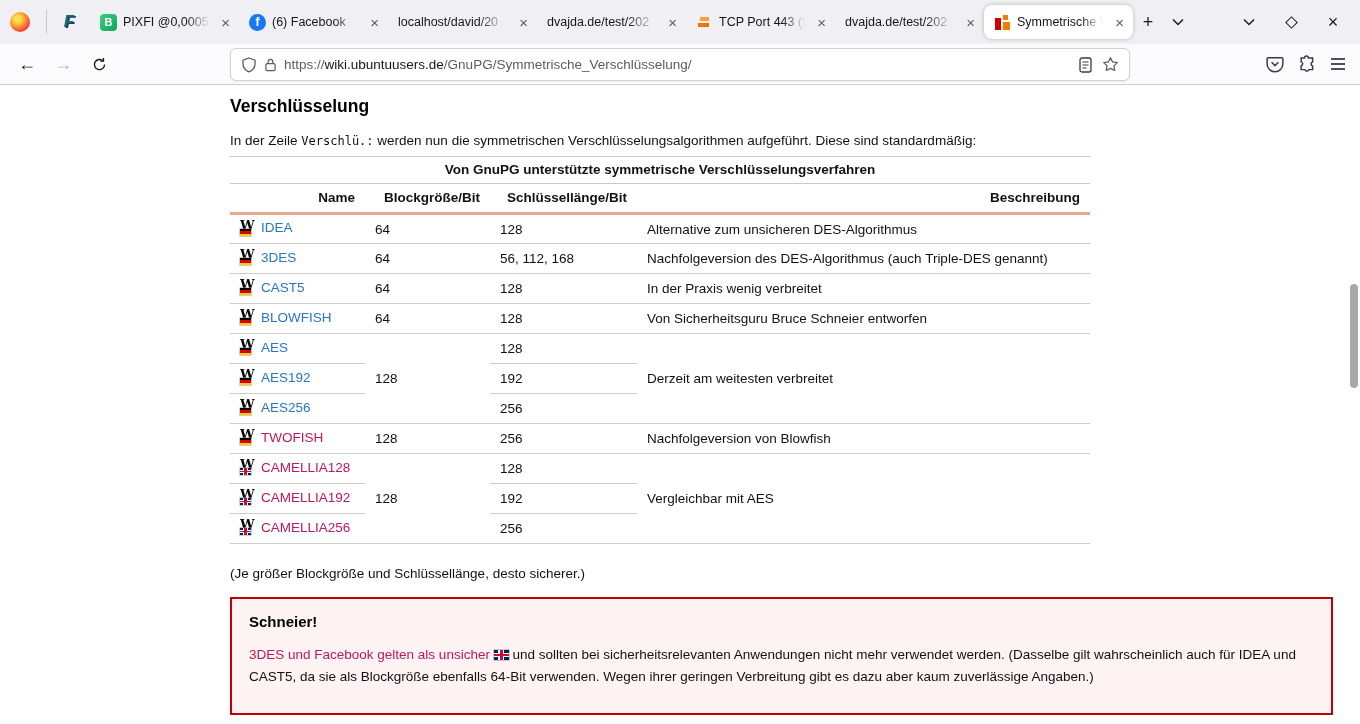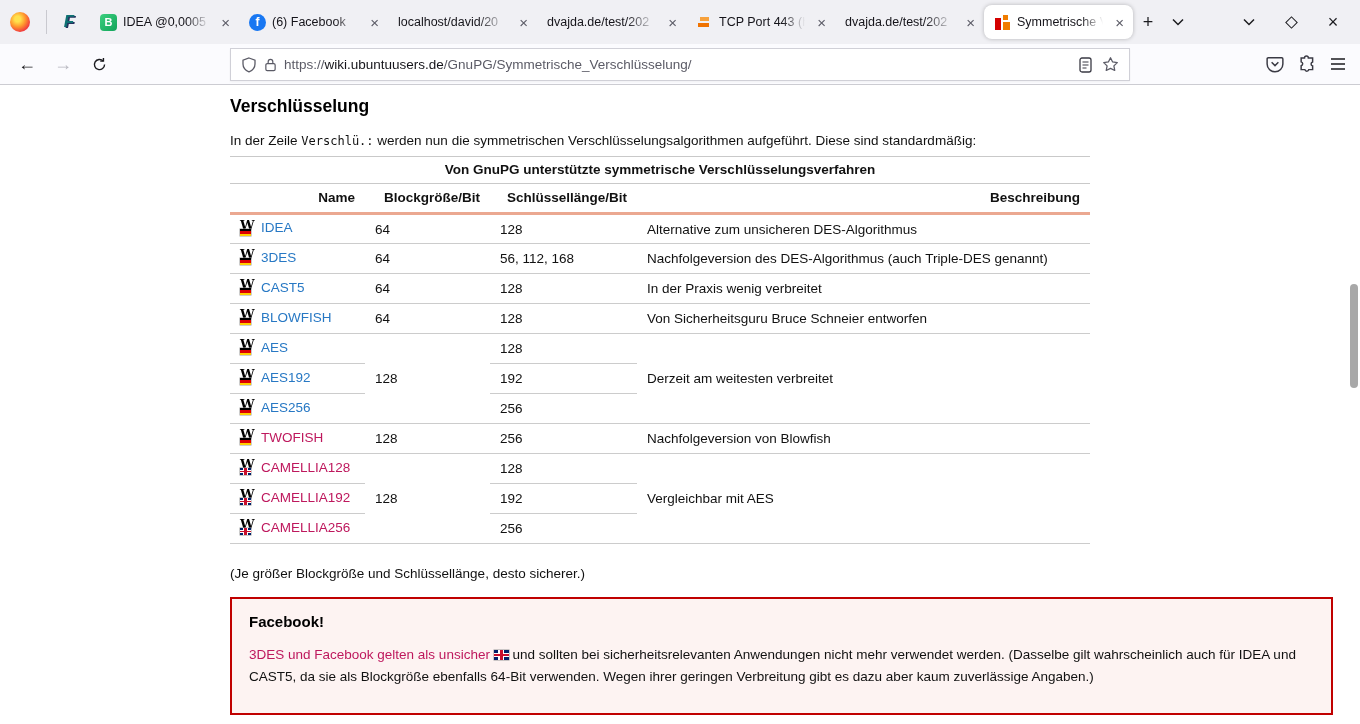--- a/index.html
+++ b/index.html
@@ -61,21 +61,21 @@
   .diamond { width:9px; height:9px; border:1.5px solid #1b1b1f; transform:rotate(45deg); display:block; }
 
   .navbar {
     height:41px; background:#fbfbfe; border-bottom:1px solid #ccccd2;
     display:flex; align-items:center; position:relative; padding-left:12px; gap:6px;
   }
   .nav-btn { font-size:18px; }
   .nav-btn.disabled { color:#b8b8c0; cursor:default; }
   .urlbar {
     position:absolute; left:230px; top:4px; width:900px; height:33px;
-    background:#fff; border:1px solid #d0d0d7; border-radius:0;
+    background:#fff; border:1px solid #d0d0d7; border-radius:6px;
     display:flex; align-items:center; gap:7px; padding:0 10px; cursor:text;
     box-shadow:0 1px 2px rgba(0,0,0,.05);
   }
   .url-text { font-size:13.5px; white-space:nowrap; overflow:hidden; flex:1 1 auto; }
   .url-dim { color:#5b5b66; }
   .url-dom { color:#15141a; }
   .url-right { display:flex; align-items:center; gap:10px; margin-left:auto; }
   .nav-right { position:absolute; right:14px; display:flex; align-items:center; gap:14px; }
   .iconbtn { background:none; border:none; padding:0; cursor:pointer; display:flex; align-items:center; }
 
@@ -143,21 +143,21 @@
 <body>
 
 <div>
   <div class="tabbar">
     <div class="ff-ball"></div>
     <div class="bar-sep"></div>
     <div class="pinned-icon">F</div>
     <div class="tabs">
         <div class="tab">
           <span class="favicon bitvavo">B</span>
-          <span class="tab-label">IDEA @0,0005</span>
+          <span class="tab-label">PIXFI @0,0005</span>
           <span class="tab-close">×</span>
         </div>
         <div class="tab">
           <span class="favicon facebook">f</span>
           <span class="tab-label">(6) Facebook</span>
           <span class="tab-close">×</span>
         </div>
         <div class="tab">
           <span class="tab-label">localhost/david/20</span>
           <span class="tab-close">×</span>
@@ -410,19 +410,19 @@
                 <a class="wiki-link light">CAMELLIA256</a>
               </span></td>
             <td>256</td>
           </tr>
         </tbody>
     </table>
 
     <p class="note">(Je größer Blockgröße und Schlüssellänge, desto sicherer.)</p>
 
     <div class="warnbox">
-      <h3>Facebook!</h3>
+      <h3>Schneier!</h3>
       <p><a class="wiki-link light">3DES und Facebook gelten als unsicher</a> <span class="flag-inline flag-en"></span> <span>und sollten bei sicherheitsrelevanten Anwendungen nicht mehr verwendet werden. (Dasselbe gilt wahrscheinlich auch für IDEA und CAST5, da sie als Blockgröße ebenfalls 64-Bit verwenden. Wegen ihrer geringen Verbreitung gibt es dazu aber kaum zuverlässige Angaben.)</span></p>
     </div>
   </div>
 </div>
 
 <div class="scroll-thumb"></div>
 
 </body></html>

